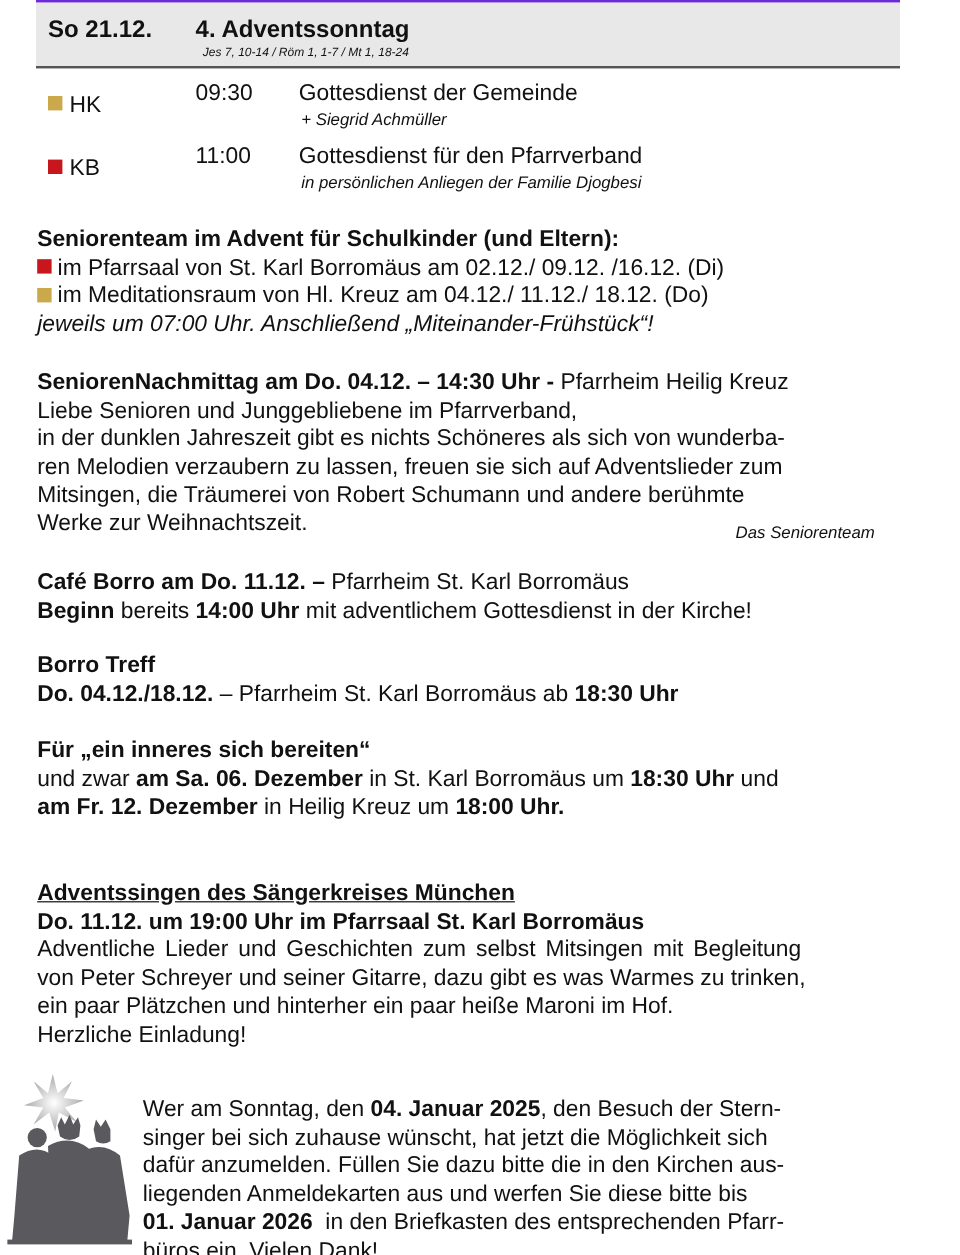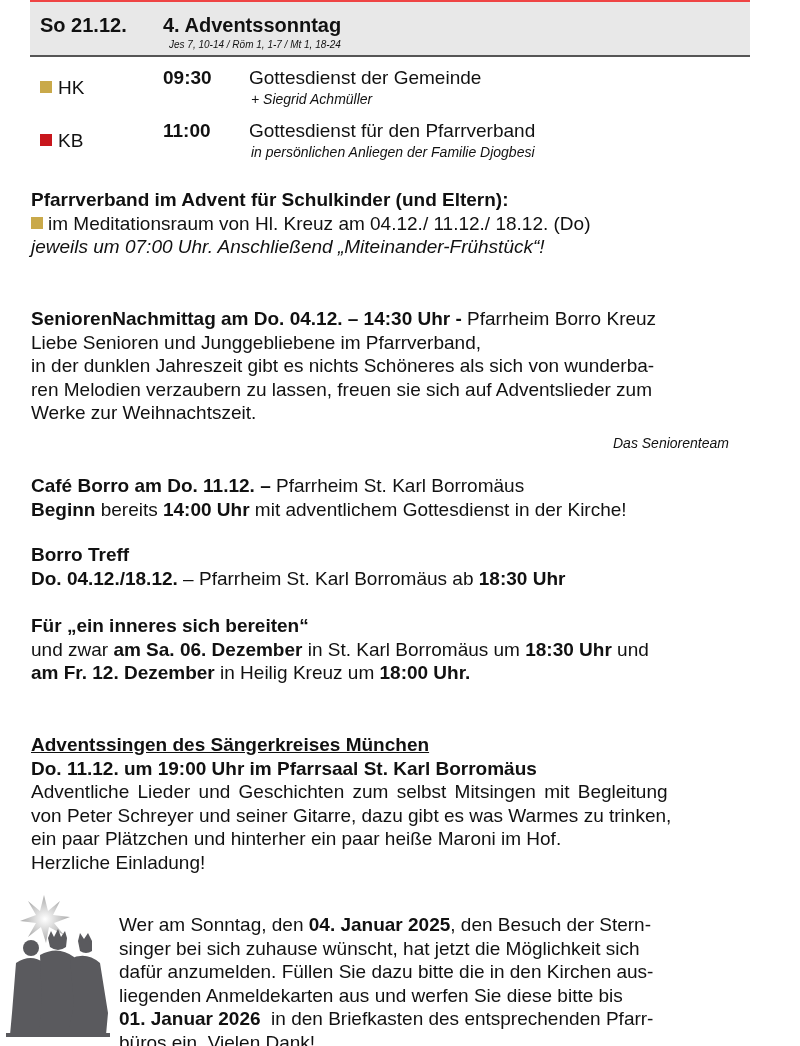--- a/index.html
+++ b/index.html
@@ -1,26 +1,26 @@
 <!DOCTYPE html>
 <html><head>
 <meta charset="utf-8">
 <style>
   html, body { margin:0; padding:0; background:#ffffff; }
   body { width:800px; height:1046px; position:relative; overflow:hidden;
          font-family:"Liberation Sans", sans-serif; color:#111; }
   .header { position:absolute; left:30px; top:0; width:720px; height:57px;
-            background:#e8e8e8; border-top:2px solid #ef4444; border-bottom:2px solid #555; box-sizing:border-box; }
+            background:#e8e8e8; border-top:2px solid #6d28d9; border-bottom:2px solid #555; box-sizing:border-box; }
   .h-date { position:absolute; left:10px; top:12px; font-weight:bold; font-size:20px; }
   .h-title { position:absolute; left:133px; top:12px; font-weight:bold; font-size:20px; }
   .h-refs { position:absolute; left:139px; top:37px; font-style:italic; font-size:10px; }
   .svc { position:absolute; left:40px; width:720px; }
   .sq { display:inline-block; width:12px; height:12px; vertical-align:middle; margin-right:6px; position:relative; top:-2px; }
   .svc .loc { position:absolute; left:0; top:0; font-size:19px;margin-top:10px; }
-  .svc .time { position:absolute; left:123px; top:0; font-size:19px;font-weight:bold; }
+  .svc .time { position:absolute; left:123px; top:0; font-size:19px; }
   .svc .title { position:absolute; left:209px; top:0; font-size:19px; }
   .svc .note { position:absolute; left:211px; top:24px; font-size:14px; font-style:italic; }
   .para { position:absolute; left:31px; width:730px; font-size:19px; line-height:23.5px; }
   .b { font-weight:bold; }
   .i { font-style:italic; }
   .u { text-decoration:underline; }
   .sig { position:absolute; font-size:14px; font-style:italic; }
   .ss { position:absolute; left:119px; top:897px; width:620px; font-size:19px; line-height:23.5px;margin-top:16px; }
   .kings { position:absolute; left:6px; top:893px; width:104px; height:146px; }
 </style>
@@ -41,30 +41,32 @@
 </div>
 
 <div class="svc" style="top:120px;">
   <span class="loc"><span class="sq" style="background:#c8161d"></span><span>KB</span></span>
   <span class="time">11:00</span>
   <span class="title">Gottesdienst für den Pfarrverband</span>
   <span class="note">in persönlichen Anliegen der Familie Djogbesi</span>
 </div>
 
 <div class="para" style="top:188px;">
-  <div class="b">Pfarrverband im Advent für Schulkinder (und Eltern):</div>
+  <div class="b">Seniorenteam im Advent für Schulkinder (und Eltern):</div>
+  <div><span class="sq" style="background:#c8161d;top:-1px;margin-right:5px"></span><span>im Pfarrsaal von St. Karl Borromäus am 02.12./ 09.12. /16.12. (Di)</span></div>
   <div><span class="sq" style="background:#c9a94a;top:-1px;margin-right:5px"></span><span>im Meditationsraum von Hl. Kreuz am 04.12./ 11.12./ 18.12. (Do)</span></div>
   <div class="i">jeweils um 07:00 Uhr. Anschließend „Miteinander-Frühstück“!</div>
 </div>
 
 <div class="para" style="top:307px;">
-  <div><span class="b">SeniorenNachmittag am Do. 04.12. – 14:30 Uhr -</span><span> Pfarrheim Borro Kreuz</span></div>
+  <div><span class="b">SeniorenNachmittag am Do. 04.12. – 14:30 Uhr -</span><span> Pfarrheim Heilig Kreuz</span></div>
   <div>Liebe Senioren und Junggebliebene im Pfarrverband,</div>
   <div>in der dunklen Jahreszeit gibt es nichts Schöneres als sich von wunderba-</div>
   <div>ren Melodien verzaubern zu lassen,  freuen sie sich auf Adventslieder zum</div>
+  <div>Mitsingen, die Träumerei von Robert Schumann und andere berühmte</div>
   <div>Werke zur Weihnachtszeit.</div>
 </div>
 <div class="sig" style="left:566px; top:435px;margin-left:47px;">Das Seniorenteam</div>
 
 <div class="para" style="top:474px;">
   <div><span class="b">Café Borro am Do. 11.12. –</span><span> Pfarrheim St. Karl Borromäus</span></div>
   <div><span class="b">Beginn</span><span> bereits </span><span class="b">14:00 Uhr</span><span> mit adventlichem Gottesdienst in der Kirche!</span></div>
 </div>
 
 <div class="para" style="top:543px;">

